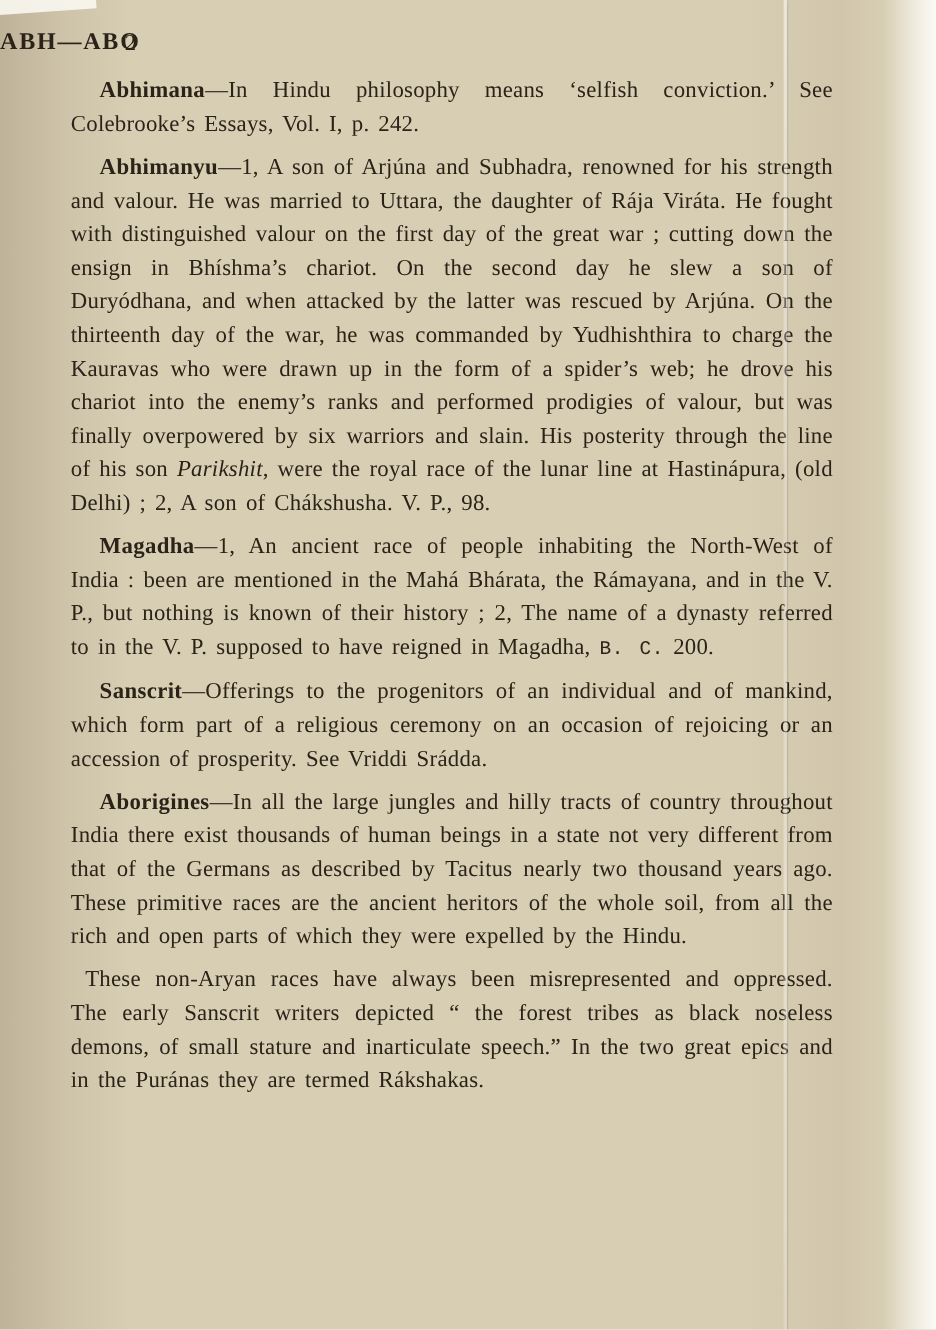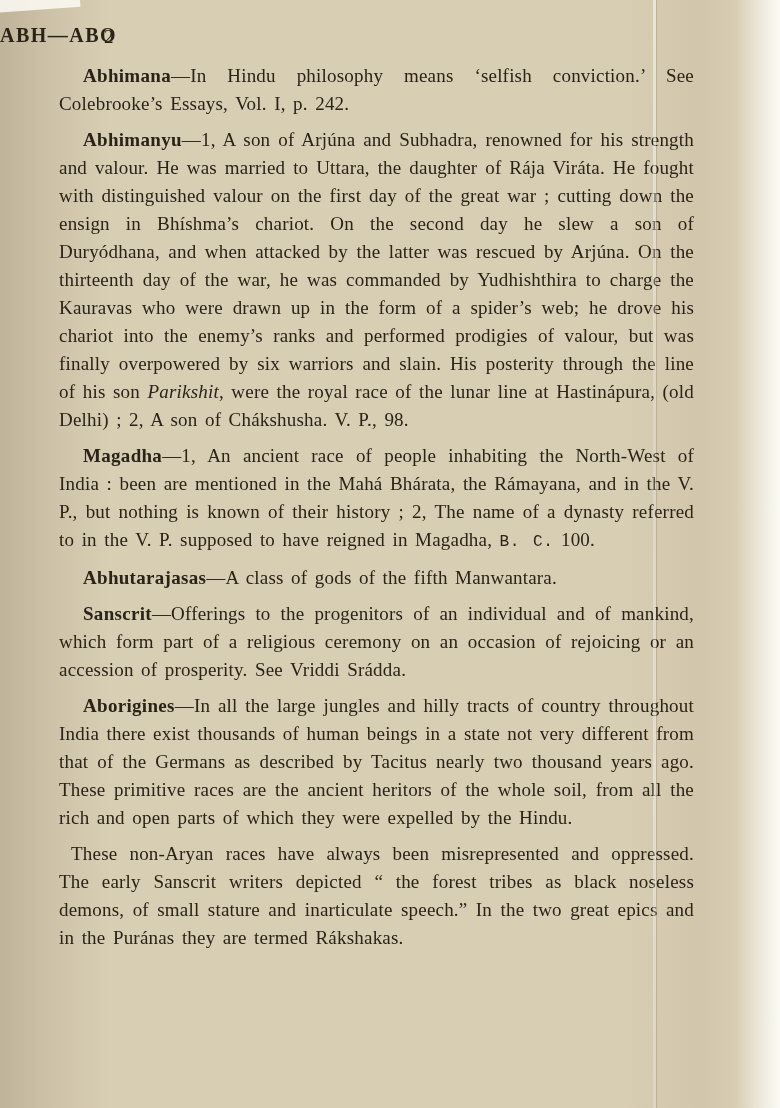--- a/index.html
+++ b/index.html
@@ -85,22 +85,21 @@
   <div class="corner-wedge"></div>
 
   <div class="header-row">
     <span class="page-num">2</span>
     <span class="running-head">ABH—ABO</span>
   </div>
 
   <div class="entries" id="entries">
       <p class="entry"><span class="headword">Abhimana</span><span>—In Hindu philosophy means ‘selfish conviction.’ See Colebrooke’s Essays, Vol. I, p. 242.</span></p>
       <p class="entry"><span class="headword">Abhimanyu</span><span>—1, A son of Arjúna and Subhadra, renowned for his strength and valour.  He was married to Uttara, the daughter of Rája Viráta.  He fought with distinguished valour on the first day of the great war ; cutting down the ensign in Bhíshma’s chariot.  On the second day he slew a son of Duryódhana, and when attacked by the latter was rescued by Arjúna.  On the thirteenth day of the war, he was commanded by Yudhishthira to charge the Kauravas who were drawn up in the form of a spider’s web; he drove his chariot into the enemy’s ranks and performed prodigies of valour, but was finally overpowered by six warriors and slain.  His posterity through the line of his son </span><span class="it">Parikshit</span><span>, were the royal race of the lunar line at Hastinápura, (old Delhi) ; 2, A son of Chákshusha.  V. P., 98.</span></p>
-      <p class="entry"><span class="headword">Magadha</span><span>—1, An ancient race of people inhabiting the North-West of India : been are mentioned in the Mahá Bhárata, the Rámayana, and in the V. P., but nothing is known of their history ; 2, The name of a dynasty referred to in the V. P. supposed to have reigned in Magadha, </span><span class="sc">B. C.</span><span> 100.</span></p>
-      <p class="entry"><span class="headword">Abhutarajasas</span><span>—A class of gods of the fifth Manwantara.</span></p>
+      <p class="entry"><span class="headword">Magadha</span><span>—1, An ancient race of people inhabiting the North-West of India : been are mentioned in the Mahá Bhárata, the Rámayana, and in the V. P., but nothing is known of their history ; 2, The name of a dynasty referred to in the V. P. supposed to have reigned in Magadha, </span><span class="sc">B. C.</span><span> 200.</span></p>
       <p class="entry"><span class="headword">Sanscrit</span><span>—Offerings to the progenitors of an individual and of mankind, which form part of a religious ceremony on an occasion of rejoicing or an accession of prosperity.  See Vriddi Srádda.</span></p>
       <p class="entry"><span class="headword">Aborigines</span><span>—In all the large jungles and hilly tracts of country throughout India there exist thousands of human beings in a state not very different from that of the Germans as described by Tacitus nearly two thousand years ago.  These primitive races are the ancient heritors of the whole soil, from all the rich and open parts of which they were expelled by the Hindu.</span></p>
       <p class="entry cont"><span>These non-Aryan races have always been misrepresented and oppressed.  The early Sanscrit writers depicted “ the forest tribes as black noseless demons, of small stature and inarticulate speech.”  In the two great epics and in the Puránas they are termed Rákshakas.</span></p>
     </div>
 
   <div class="crease"></div>
   <div class="page-edge"></div>
 </div>
 
 </body></html>

